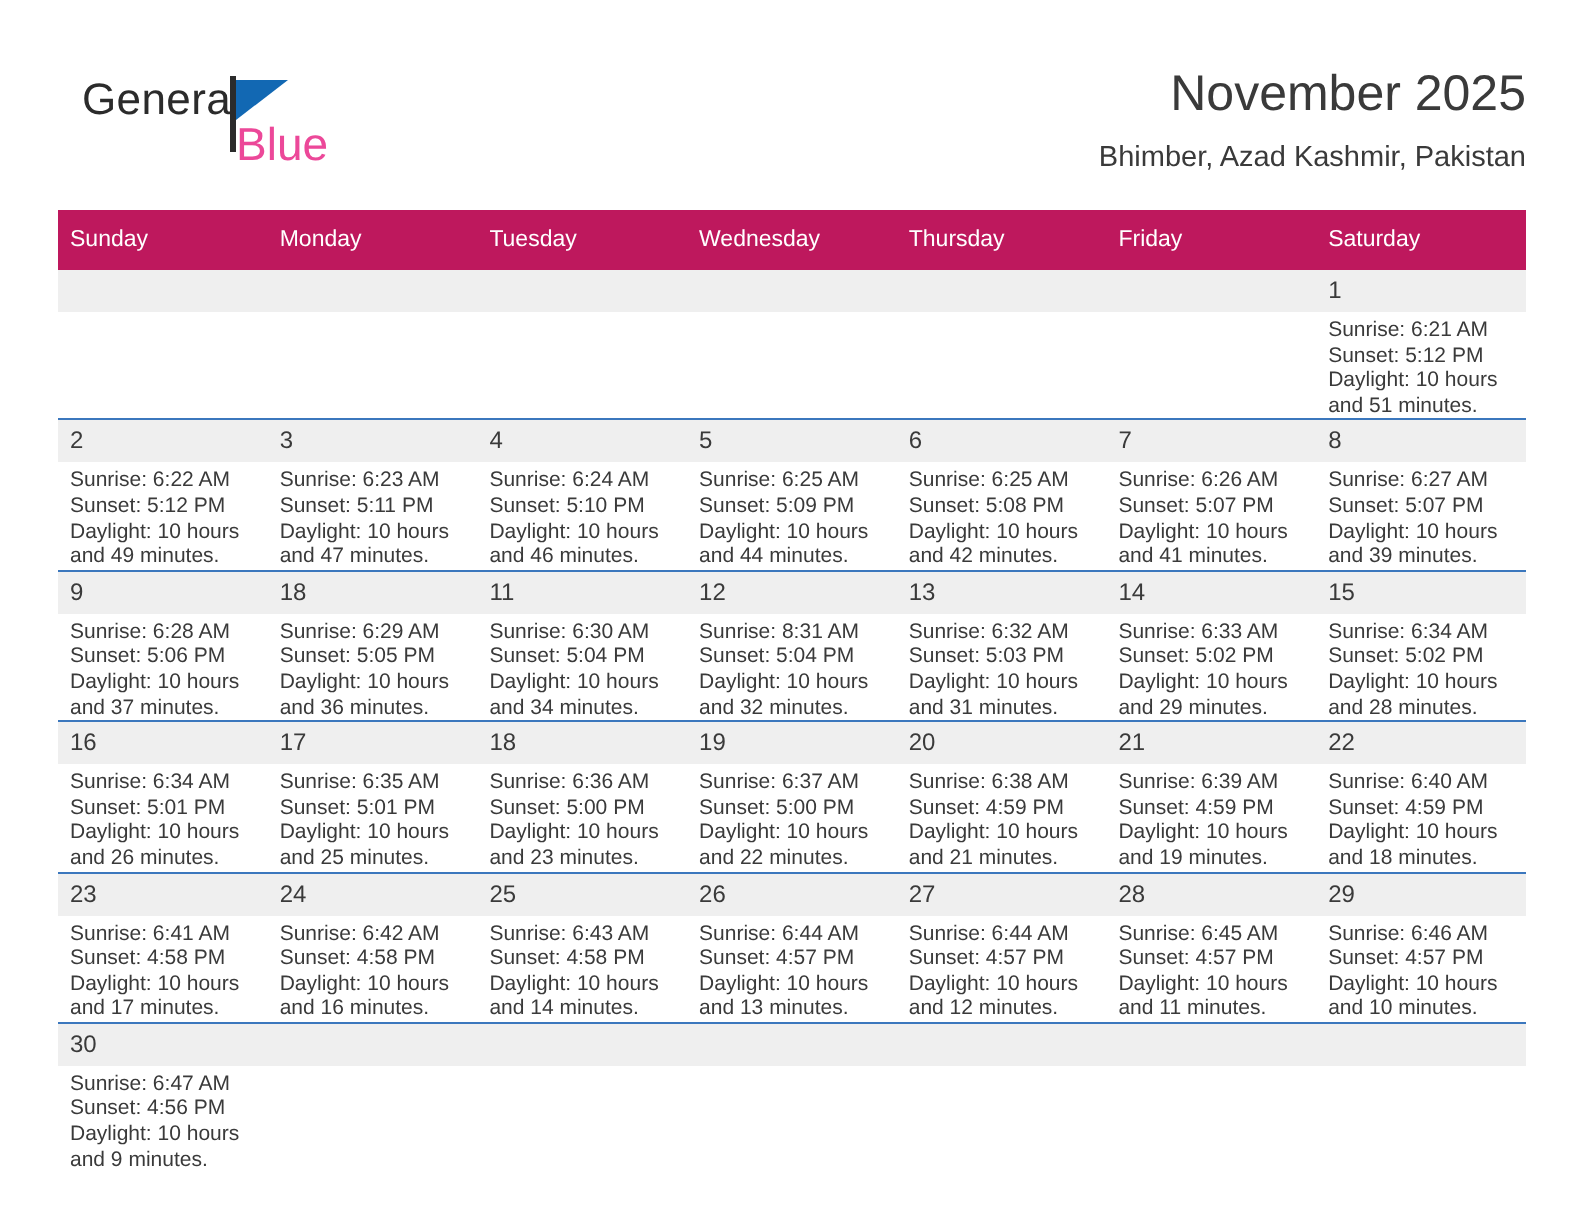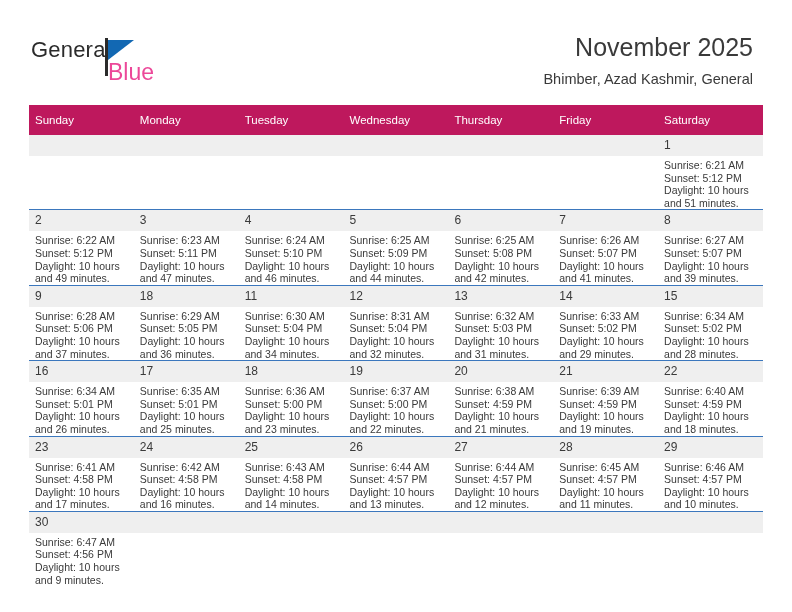--- a/index.html
+++ b/index.html
@@ -17,21 +17,21 @@
   .page {
     position: relative;
     width: 792px;
     height: 612px;
     box-sizing: border-box;
   }
 
   
   .top-bar {
     position: absolute;
-    left: 19px;
+    left: 29px;
     top: 30px;
     width: 734px;
     height: 68px;
   }
   .logo {
     position: absolute;
     left: 12px;
     top: 8px;
     width: 180px;
     height: 56px;
@@ -157,21 +157,21 @@
 
     <div class="logo">
       <span class="logo-general">General</span>
       <span class="logo-pole"></span>
       <span class="logo-flag"></span>
       <span class="logo-blue">Blue</span>
     </div>
 
     <div class="title-block">
       <div class="cal-title">November 2025</div>
-      <div class="cal-subtitle">Bhimber, Azad Kashmir, General</div>
+      <div class="cal-subtitle">Bhimber, Azad Kashmir, Pakistan</div>
     </div>
 
   </div>
 
   <table class="calendar">
     <thead>
       <tr>
         <th>Sunday</th>
         <th>Monday</th>
         <th>Tuesday</th>

